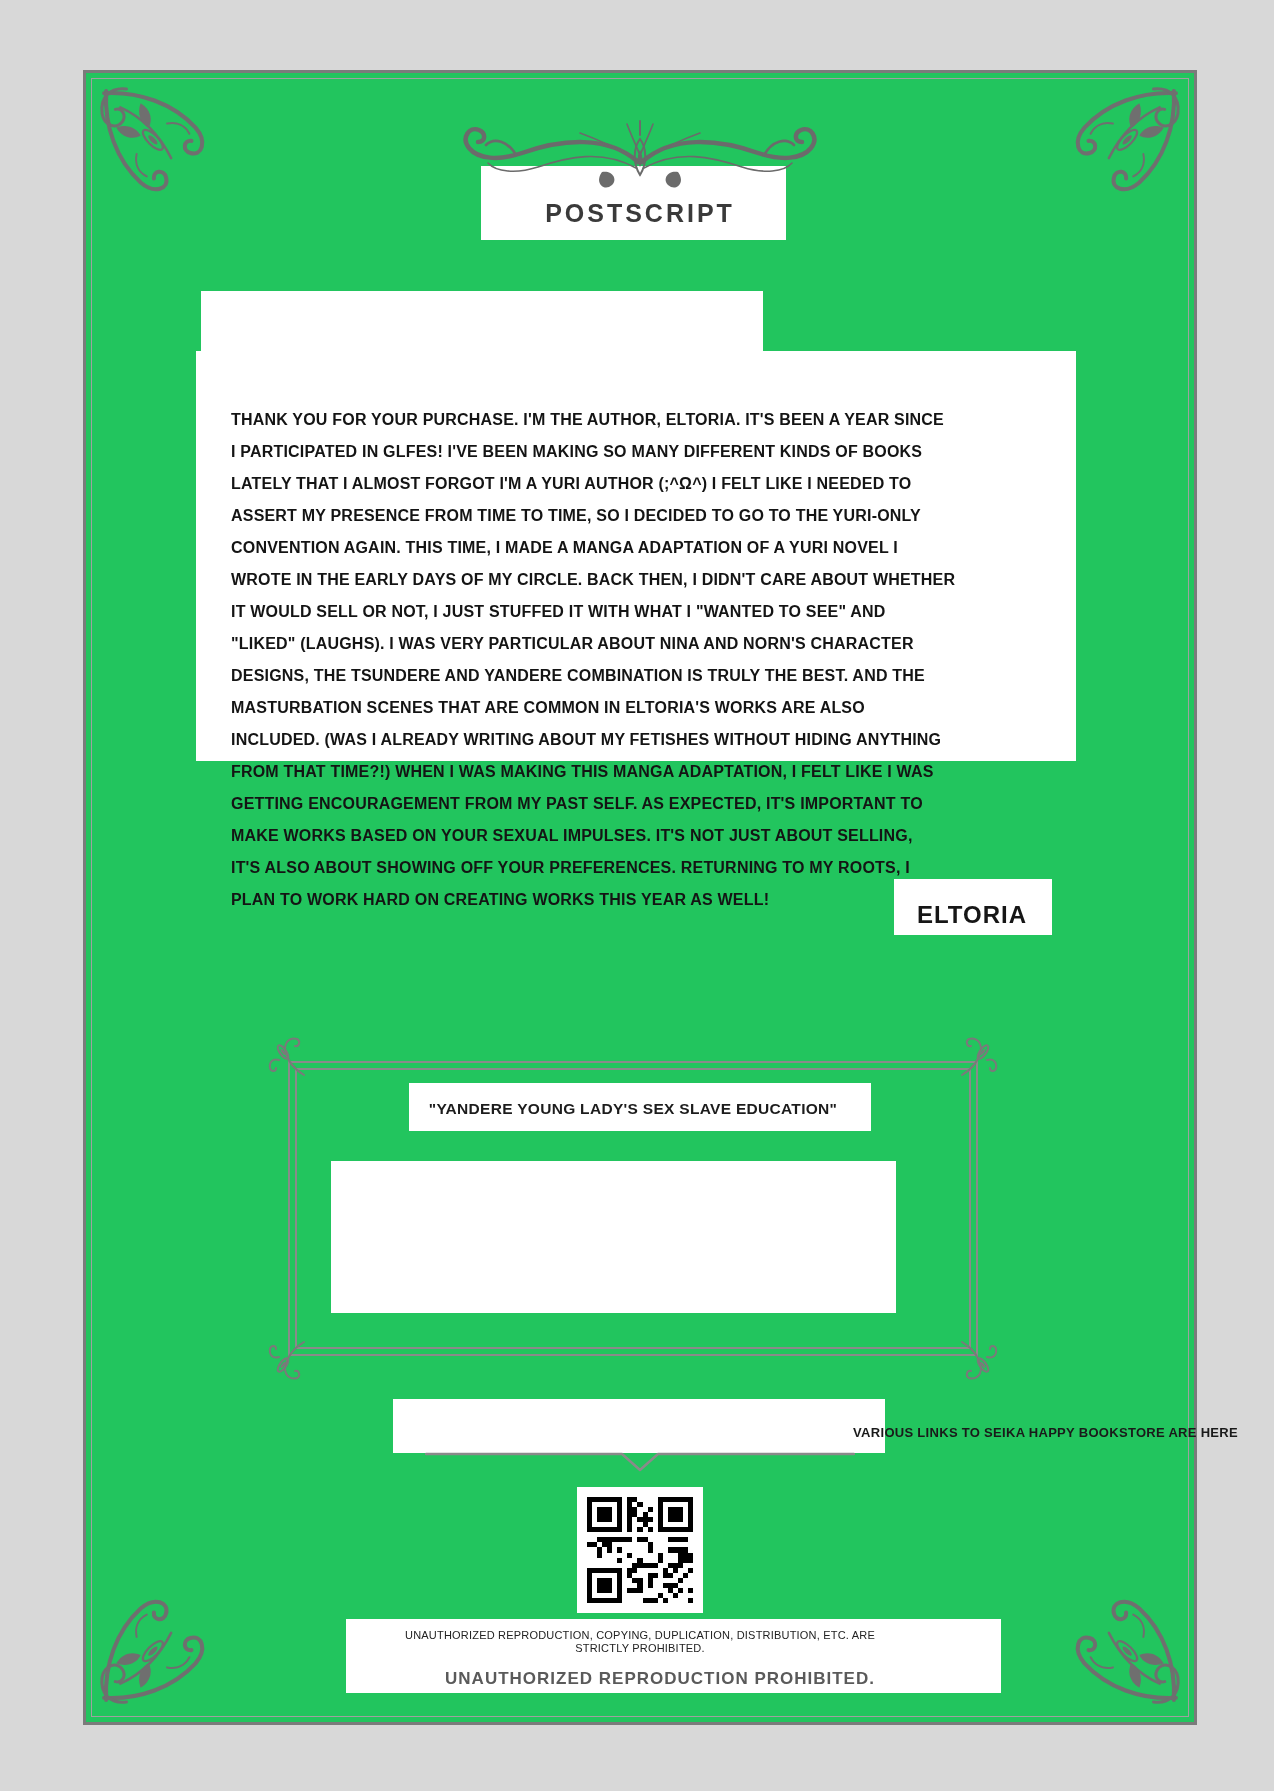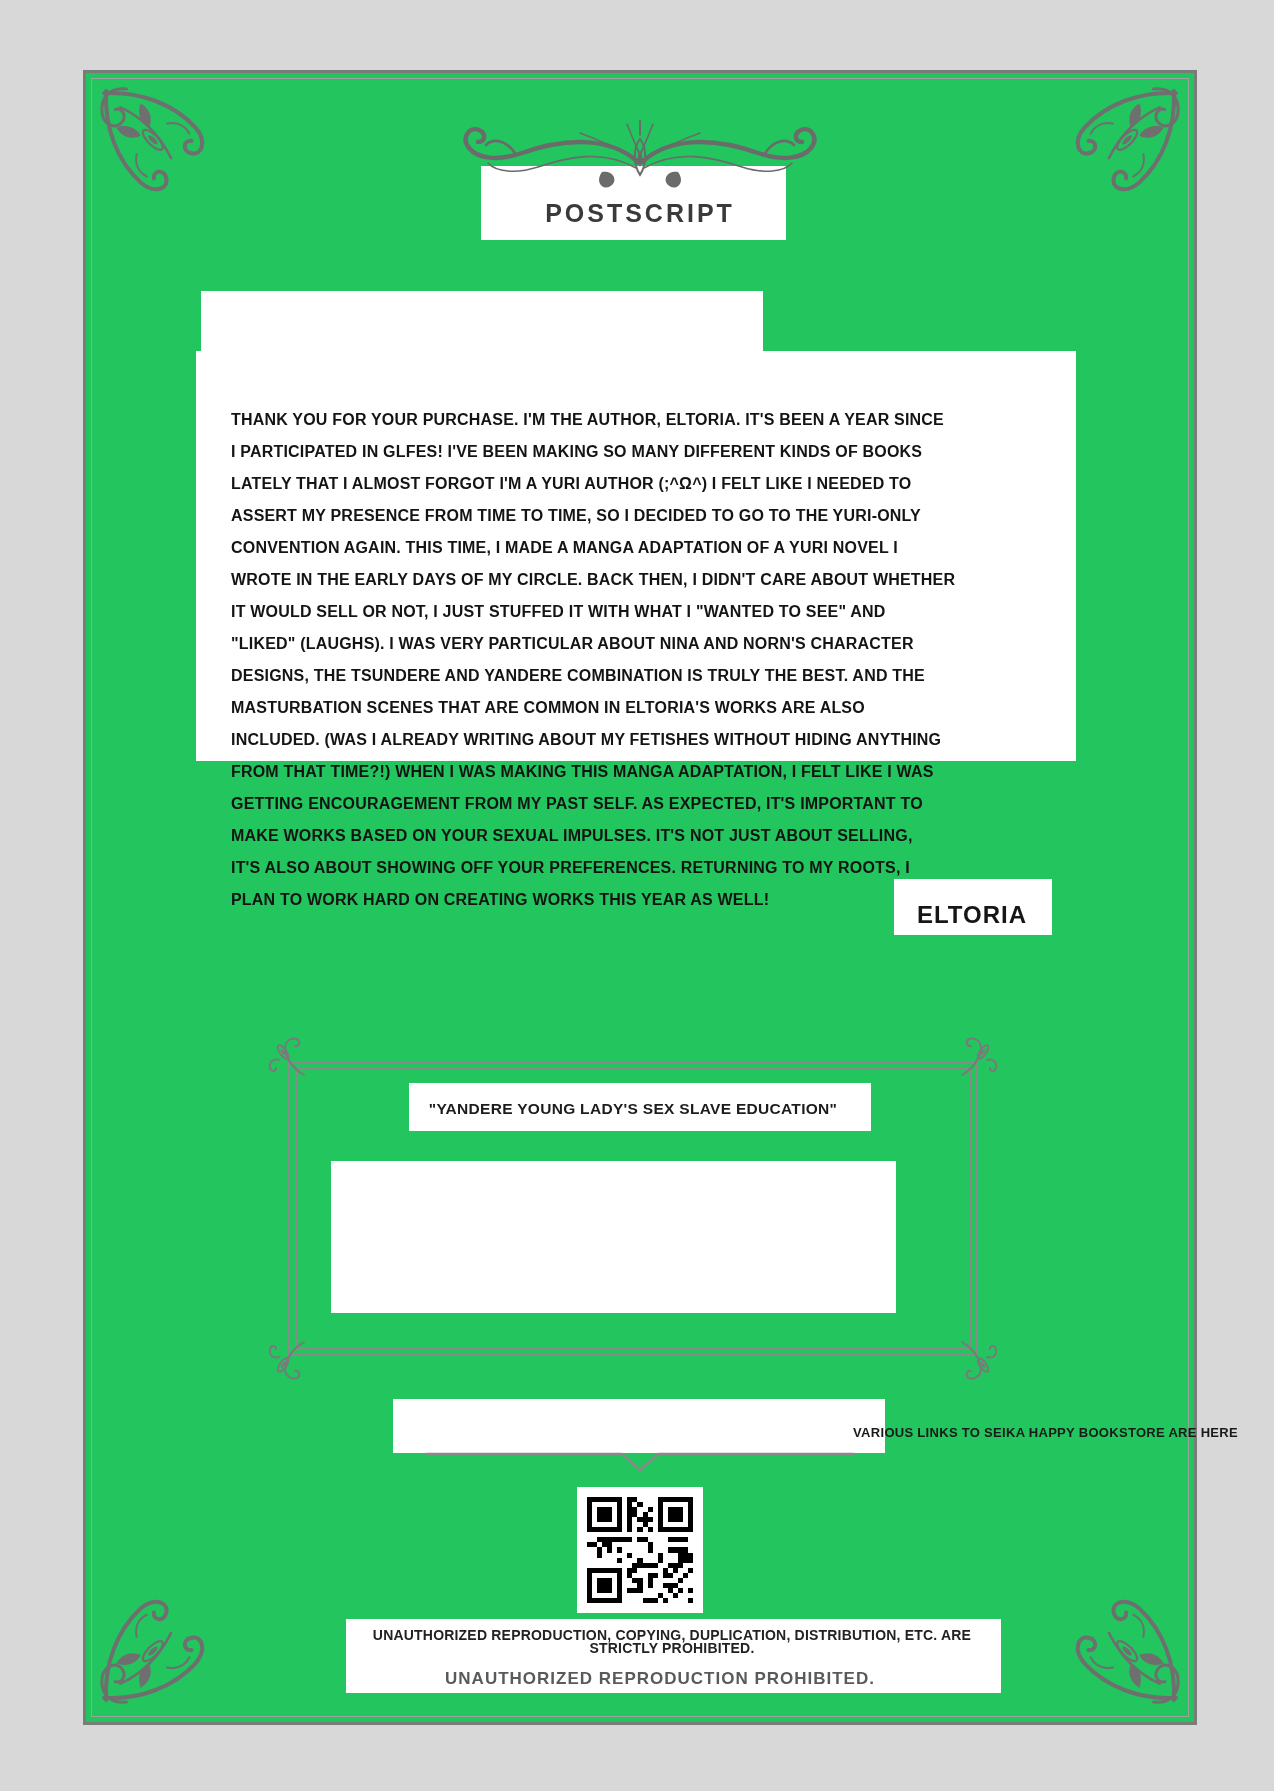--- a/index.html
+++ b/index.html
@@ -80,24 +80,23 @@
   }
   .brace{position:absolute;left:339px;top:1378px;width:430px;height:22px;}
   .qr-wrap{
     position:absolute;left:491px;top:1414px;
     width:126px;height:126px;background:#fff;
     display:flex;align-items:center;justify-content:center;
   }
   .small-print{
     position:absolute;left:0;top:1556px;width:100%;
     text-align:center;
-    font-size:14px;line-height:13px;font-weight:bold;
+    font-size:11px;line-height:13px;font-weight:normal;
     color:#222;letter-spacing:.2px;
     white-space:pre-line;
-    margin-left:32px;
   }
   .notice{
     position:absolute;left:0;top:1596px;width:100%;
     text-align:center;
     font-size:17px;font-weight:bold;letter-spacing:1px;
     color:#5a5a5a;
     padding-left:20px;
   }
 </style>
 </head>

